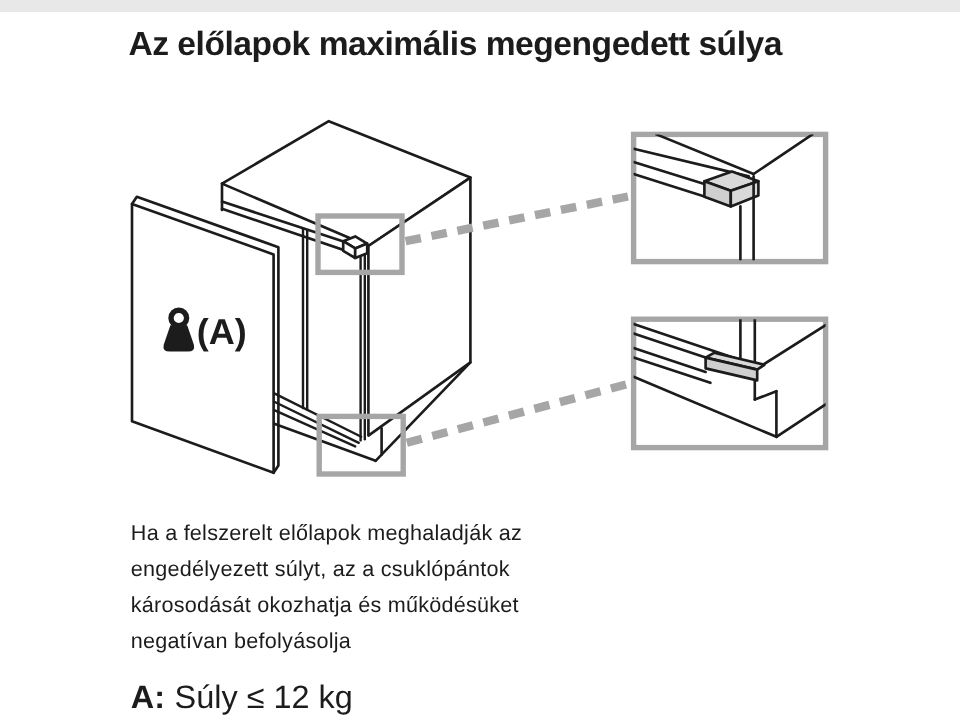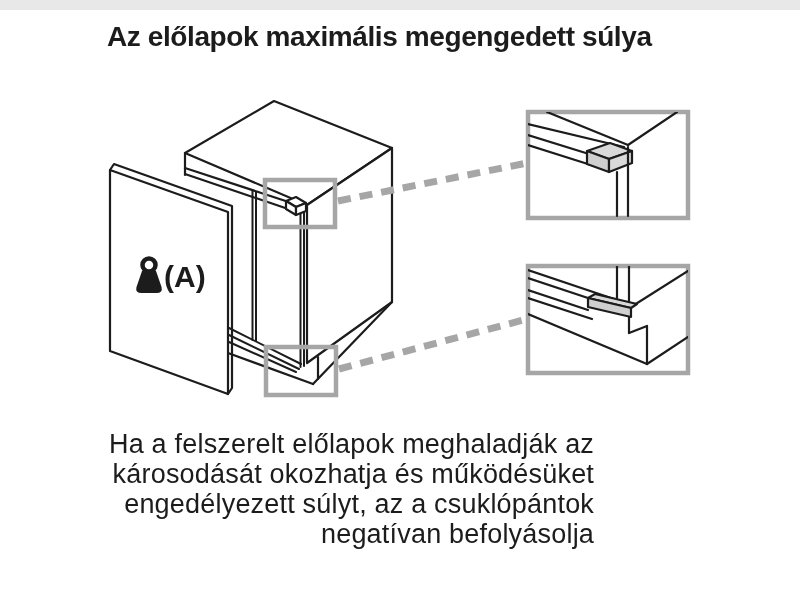--- a/index.html
+++ b/index.html
@@ -15,21 +15,21 @@
     position:relative;width:800px;height:600px;background:var(--bg);
     overflow:hidden;margin:10px auto;color:var(--line);
   }
   .title{
     position:absolute;left:107px;top:11px;
     font-size:28px;font-weight:bold;letter-spacing:-0.4px;white-space:nowrap;
   }
   .diagram-svg{position:absolute;left:100px;top:85px;}
   .body-text{
     position:absolute;left:109px;top:419px;
-    font-size:27px;line-height:30px;letter-spacing:0.2px;text-align:right;
+    font-size:18px;line-height:30px;letter-spacing:0.2px;
   }
   .body-text div{white-space:nowrap;}
   .spec{
     position:absolute;left:109px;top:556px;
     font-size:27px;white-space:nowrap;
   }
   .spec .spec-label{font-weight:bold;}
   .spec .spec-value{margin-left:8px;}
 
   
@@ -147,19 +147,22 @@
         <path class="ln" d="M529,238 L547,231"></path>
         <path class="ln" d="M547,231 L547,269"></path>
         <path class="ln" d="M428,219 L547,269"></path>
         <path class="ln" d="M547,269 L588,242"></path>
       </g>
     </g>
   </svg>
 
   <div class="body-text">
     <div>Ha a felszerelt előlapok meghaladják az</div>
+    <div>engedélyezett súlyt, az a csuklópántok</div>
     <div>károsodását okozhatja és működésüket</div>
-    <div>engedélyezett súlyt, az a csuklópántok</div>
     <div>negatívan befolyásolja</div>
   </div>
 
+  <div class="spec">
+    <span class="spec-label">A:</span><span class="spec-value">Súly ≤ 12 kg</span>
+  </div>
 
 </div>
 
 </body></html>

